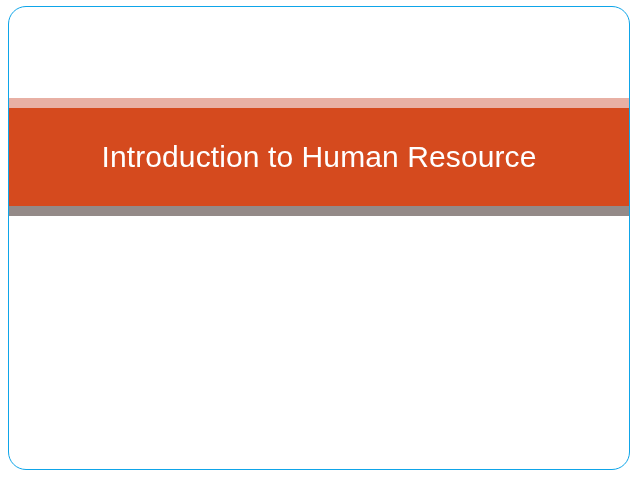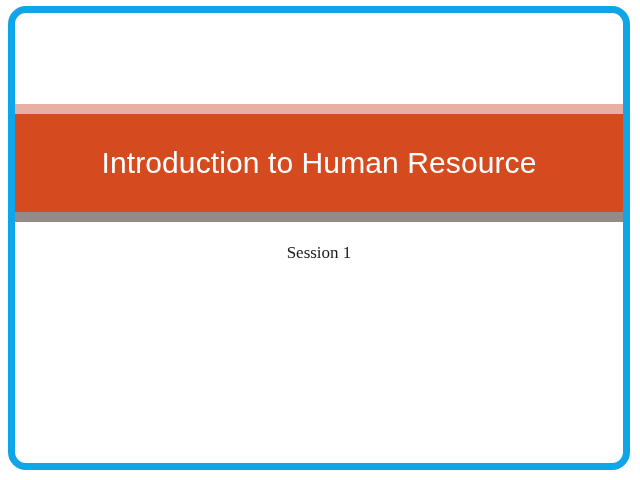--- a/index.html
+++ b/index.html
@@ -16,21 +16,21 @@
   }
 
   
   #slide-frame {
     position: absolute;
     left: 8px;
     top: 6px;
     width: 622px;
     height: 464px;
     background: #ffffff;
-    border: 7px solid #0ea5e9;
+    border: 1px solid #0ea5e9;
     border-radius: 18px;
     box-sizing: border-box;
     overflow: hidden;
   }
 
   
   #title-block {
     position: absolute;
     left: 0;
     top: 91px;
@@ -101,17 +101,16 @@
   <div id="title-block">
     <div id="title-accent-top"></div>
     <div id="title-banner">
       <h1 id="slide-title">
         <span style="display: block;">Introduction to Human Resource</span>
       </h1>
     </div>
     <div id="title-accent-bottom"></div>
   </div>
 
-  <p id="slide-subtitle">Session 1</p>
 
   <div id="slide-body"></div>
 
 </div>
 
 </body></html>

